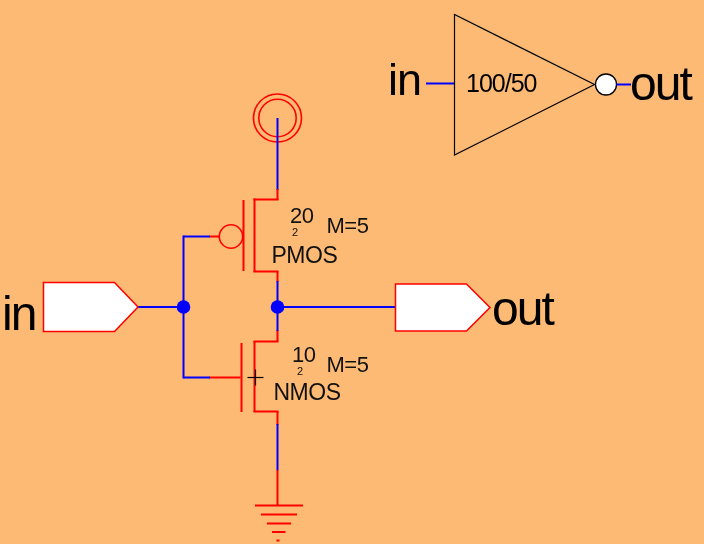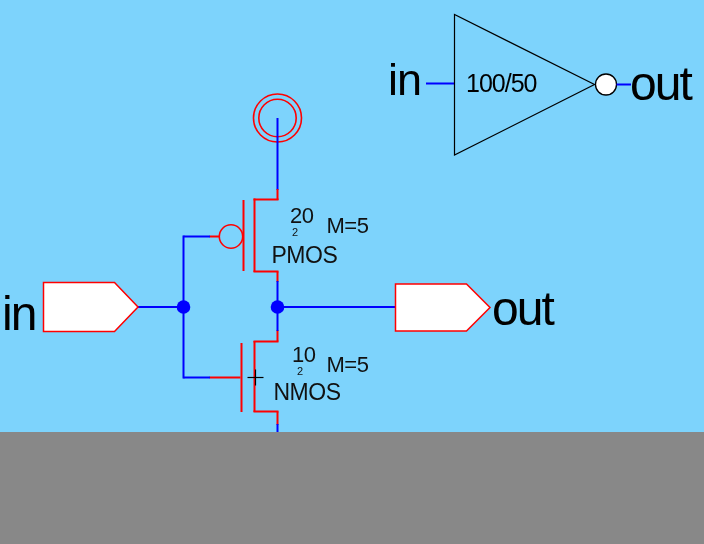--- a/index.html
+++ b/index.html
@@ -1,20 +1,20 @@
 <!DOCTYPE html>
 <html style="--wire: #0000ff; --device: #ff0000; --text: #000000;"><head>
 <meta charset="utf-8">
 <style>
   html,body{margin:0;padding:0;}
   body{background:#888;}
   .canvas{
     position:relative;
-    width:704px;height:432px;
-    background:#7dd3fc;
+    width:704px;height:544px;
+    background:#fdba74;
     overflow:hidden;
     font-family:"Liberation Sans",sans-serif;
   }
   svg{position:absolute;left:0;top:0;}
   
   .wire{stroke:var(--wire,#0000ff);stroke-width:2;fill:none;}
   .dev{stroke:var(--device,#ff0000);stroke-width:2;fill:none;}
   .devthin{stroke:var(--device,#ff0000);stroke-width:1.6;fill:none;}
   .pinshape{stroke:var(--device,#ff0000);stroke-width:1.5;fill:#ffffff;}
   .blk{stroke:var(--text,#000000);stroke-width:1.2;fill:none;}

